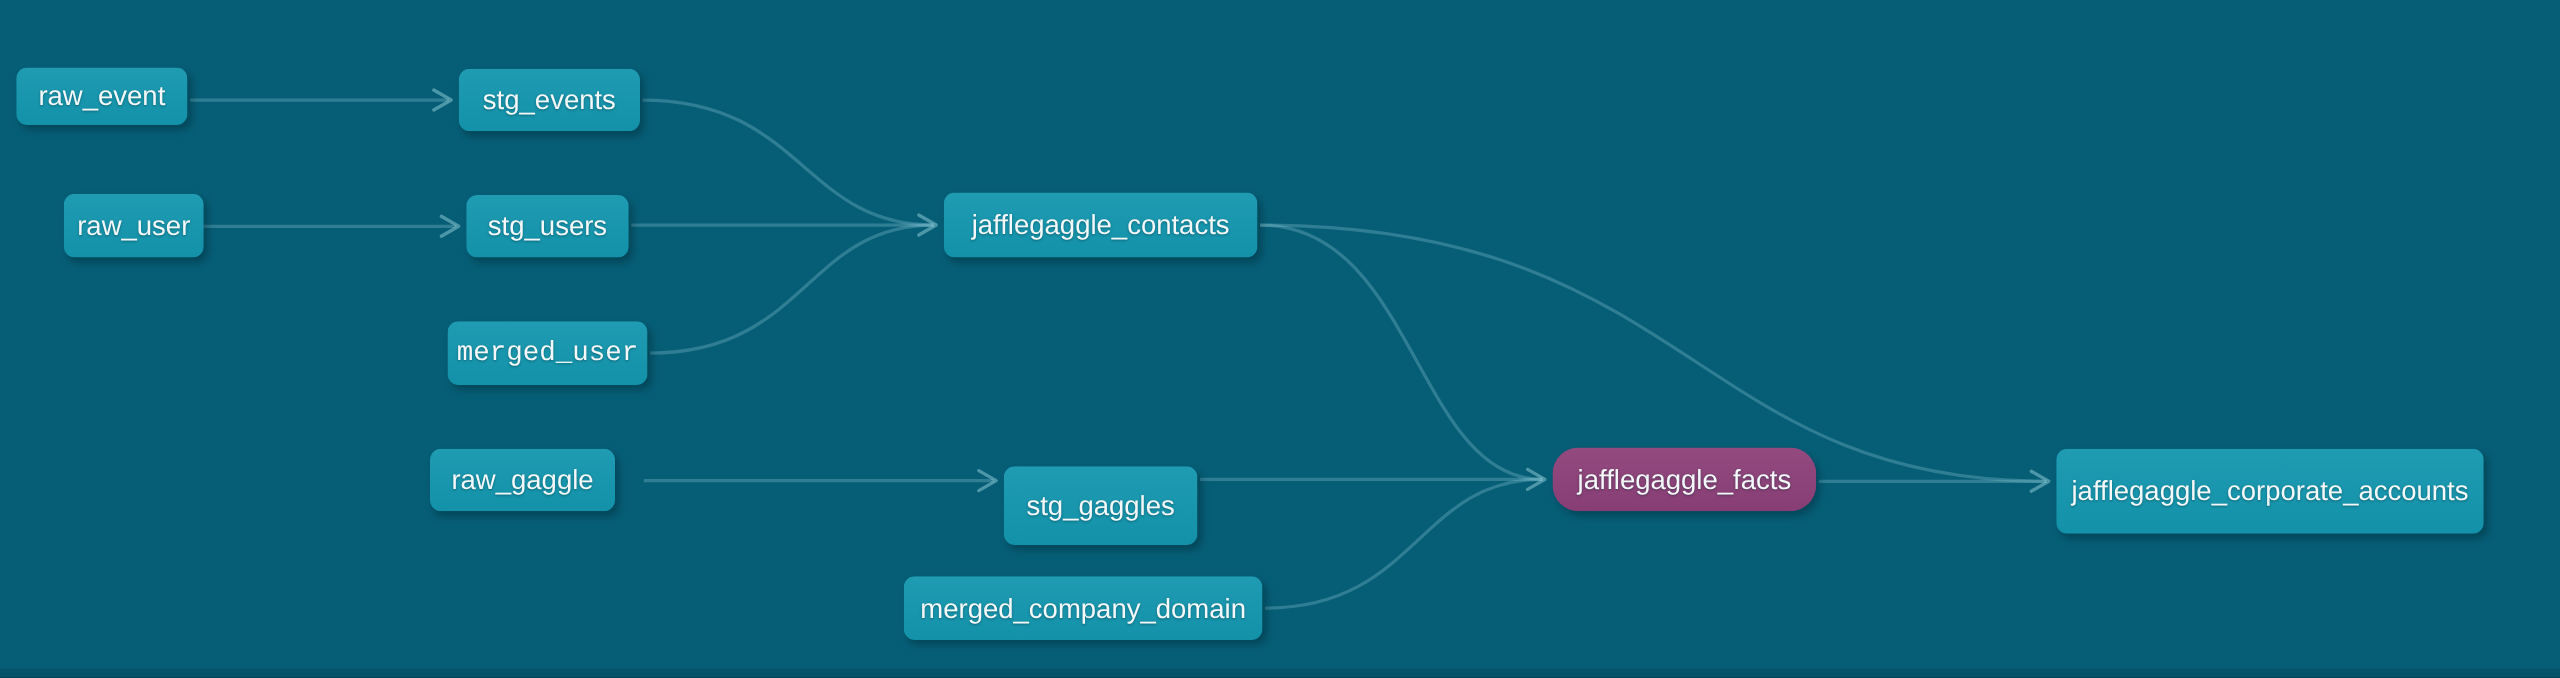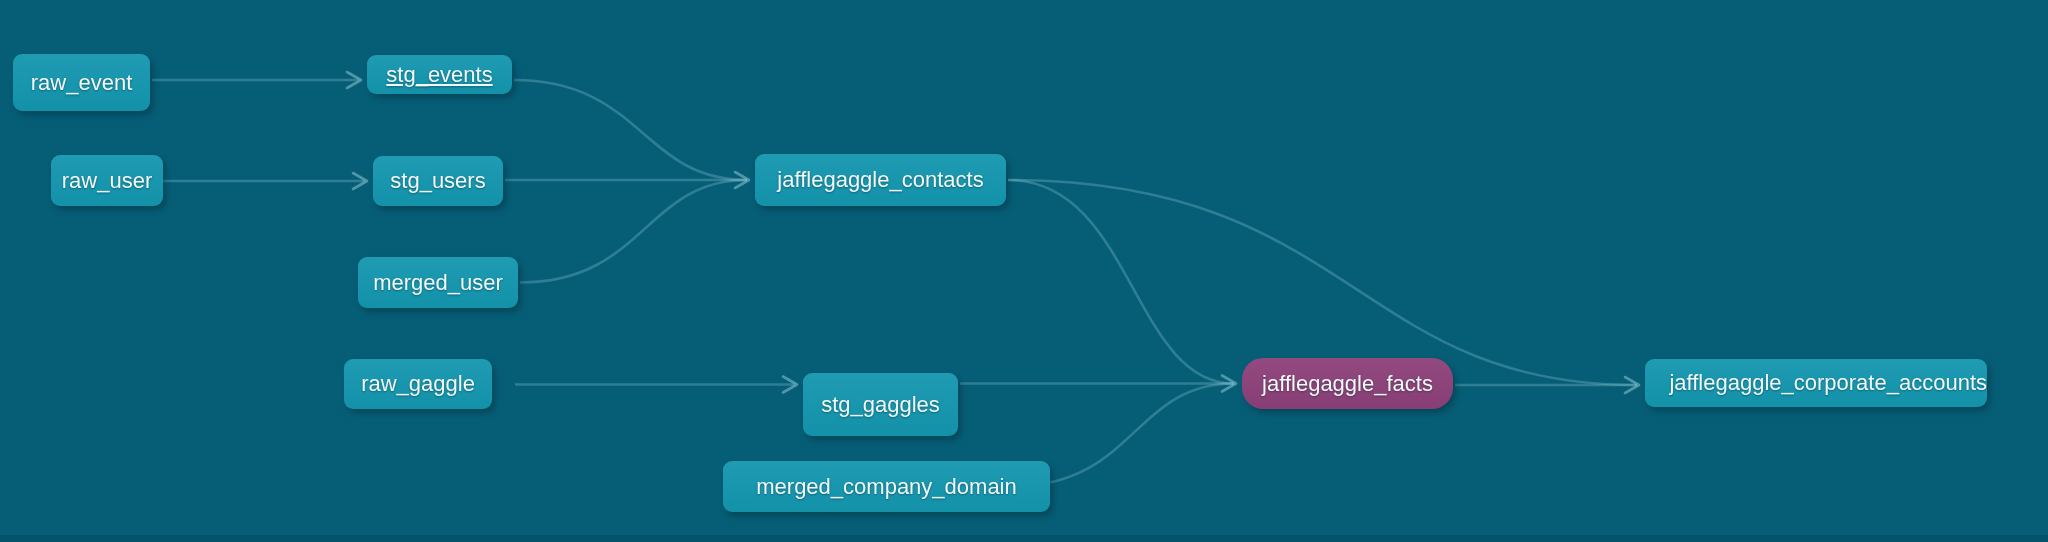--- a/index.html
+++ b/index.html
@@ -52,48 +52,48 @@
       <path d="M1008,180 C1353.95,180 1353.95,385 1637,385" class="edge" stroke="#8FCBD9"></path>
       <path d="M1455,385 L1637,385" class="edge" stroke="#8FCBD9"></path>
       <path d="M347,72 L361,80 L347,88" class="arrow" stroke="#8FCBD9"></path>
       <path d="M353,173 L367,181 L353,189" class="arrow" stroke="#8FCBD9"></path>
       <path d="M735,172 L749,180 L735,188" class="arrow" stroke="#8FCBD9"></path>
       <path d="M783,376.5 L797,384.5 L783,392.5" class="arrow" stroke="#8FCBD9"></path>
       <path d="M1222,375.5 L1236,383.5 L1222,391.5" class="arrow" stroke="#8FCBD9"></path>
       <path d="M1625,377 L1639,385 L1625,393" class="arrow" stroke="#8FCBD9"></path>
     </svg>
   <div id="node-layer">
-      <div class="node" style="left: 13px; top: 54px; width: 137px; height: 57px;">
+      <div class="node" style="left: 13px; top: 54px; width: 137px; height: 46px;">
         <span>raw_event</span>
       </div>
-      <div class="node" style="left: 367px; top: 55px; width: 145px; height: 39px; text-decoration: underline;">
+      <div class="node" style="left: 367px; top: 55px; width: 145px; height: 50px;">
         <span>stg_events</span>
       </div>
       <div class="node" style="left: 21px; top: 155px; width: 112px; height: 51px; margin-left: 30px;">
         <span>raw_user</span>
       </div>
       <div class="node" style="left: 373px; top: 156px; width: 130px; height: 50px;">
         <span>stg_users</span>
       </div>
-      <div class="node" style="left: 358px; top: 257px; width: 160px; height: 51px;">
+      <div class="node" style="left: 358px; top: 257px; width: 160px; height: 51px; font-family: Liberation Mono, monospace;">
         <span>merged_user</span>
       </div>
       <div class="node" style="left: 755px; top: 154px; width: 251px; height: 52px;">
         <span>jafflegaggle_contacts</span>
       </div>
       <div class="node" style="left: 344px; top: 359px; width: 148px; height: 50px;">
         <span>raw_gaggle</span>
       </div>
       <div class="node" style="left: 803px; top: 373px; width: 155px; height: 63px;">
         <span>stg_gaggles</span>
       </div>
       <div class="node highlight" style="left: 1242px; top: 358px; width: 211px; height: 51px;">
         <span>jafflegaggle_facts</span>
       </div>
-      <div class="node" style="left: 723px; top: 461px; width: 327px; height: 51px;">
+      <div class="node" style="left: 723px; top: 461px; width: 287px; height: 51px;">
         <span>merged_company_domain</span>
       </div>
-      <div class="node" style="left: 1645px; top: 359px; width: 342px; height: 48px; justify-content: flex-end;">
+      <div class="node" style="left: 1645px; top: 359px; width: 342px; height: 68px;">
         <span>jafflegaggle_corporate_accounts</span>
       </div>
     </div>
   <div class="bottom-bar" style="background: rgb(4, 83, 107);"></div>
 </div>
 
 </body></html>

